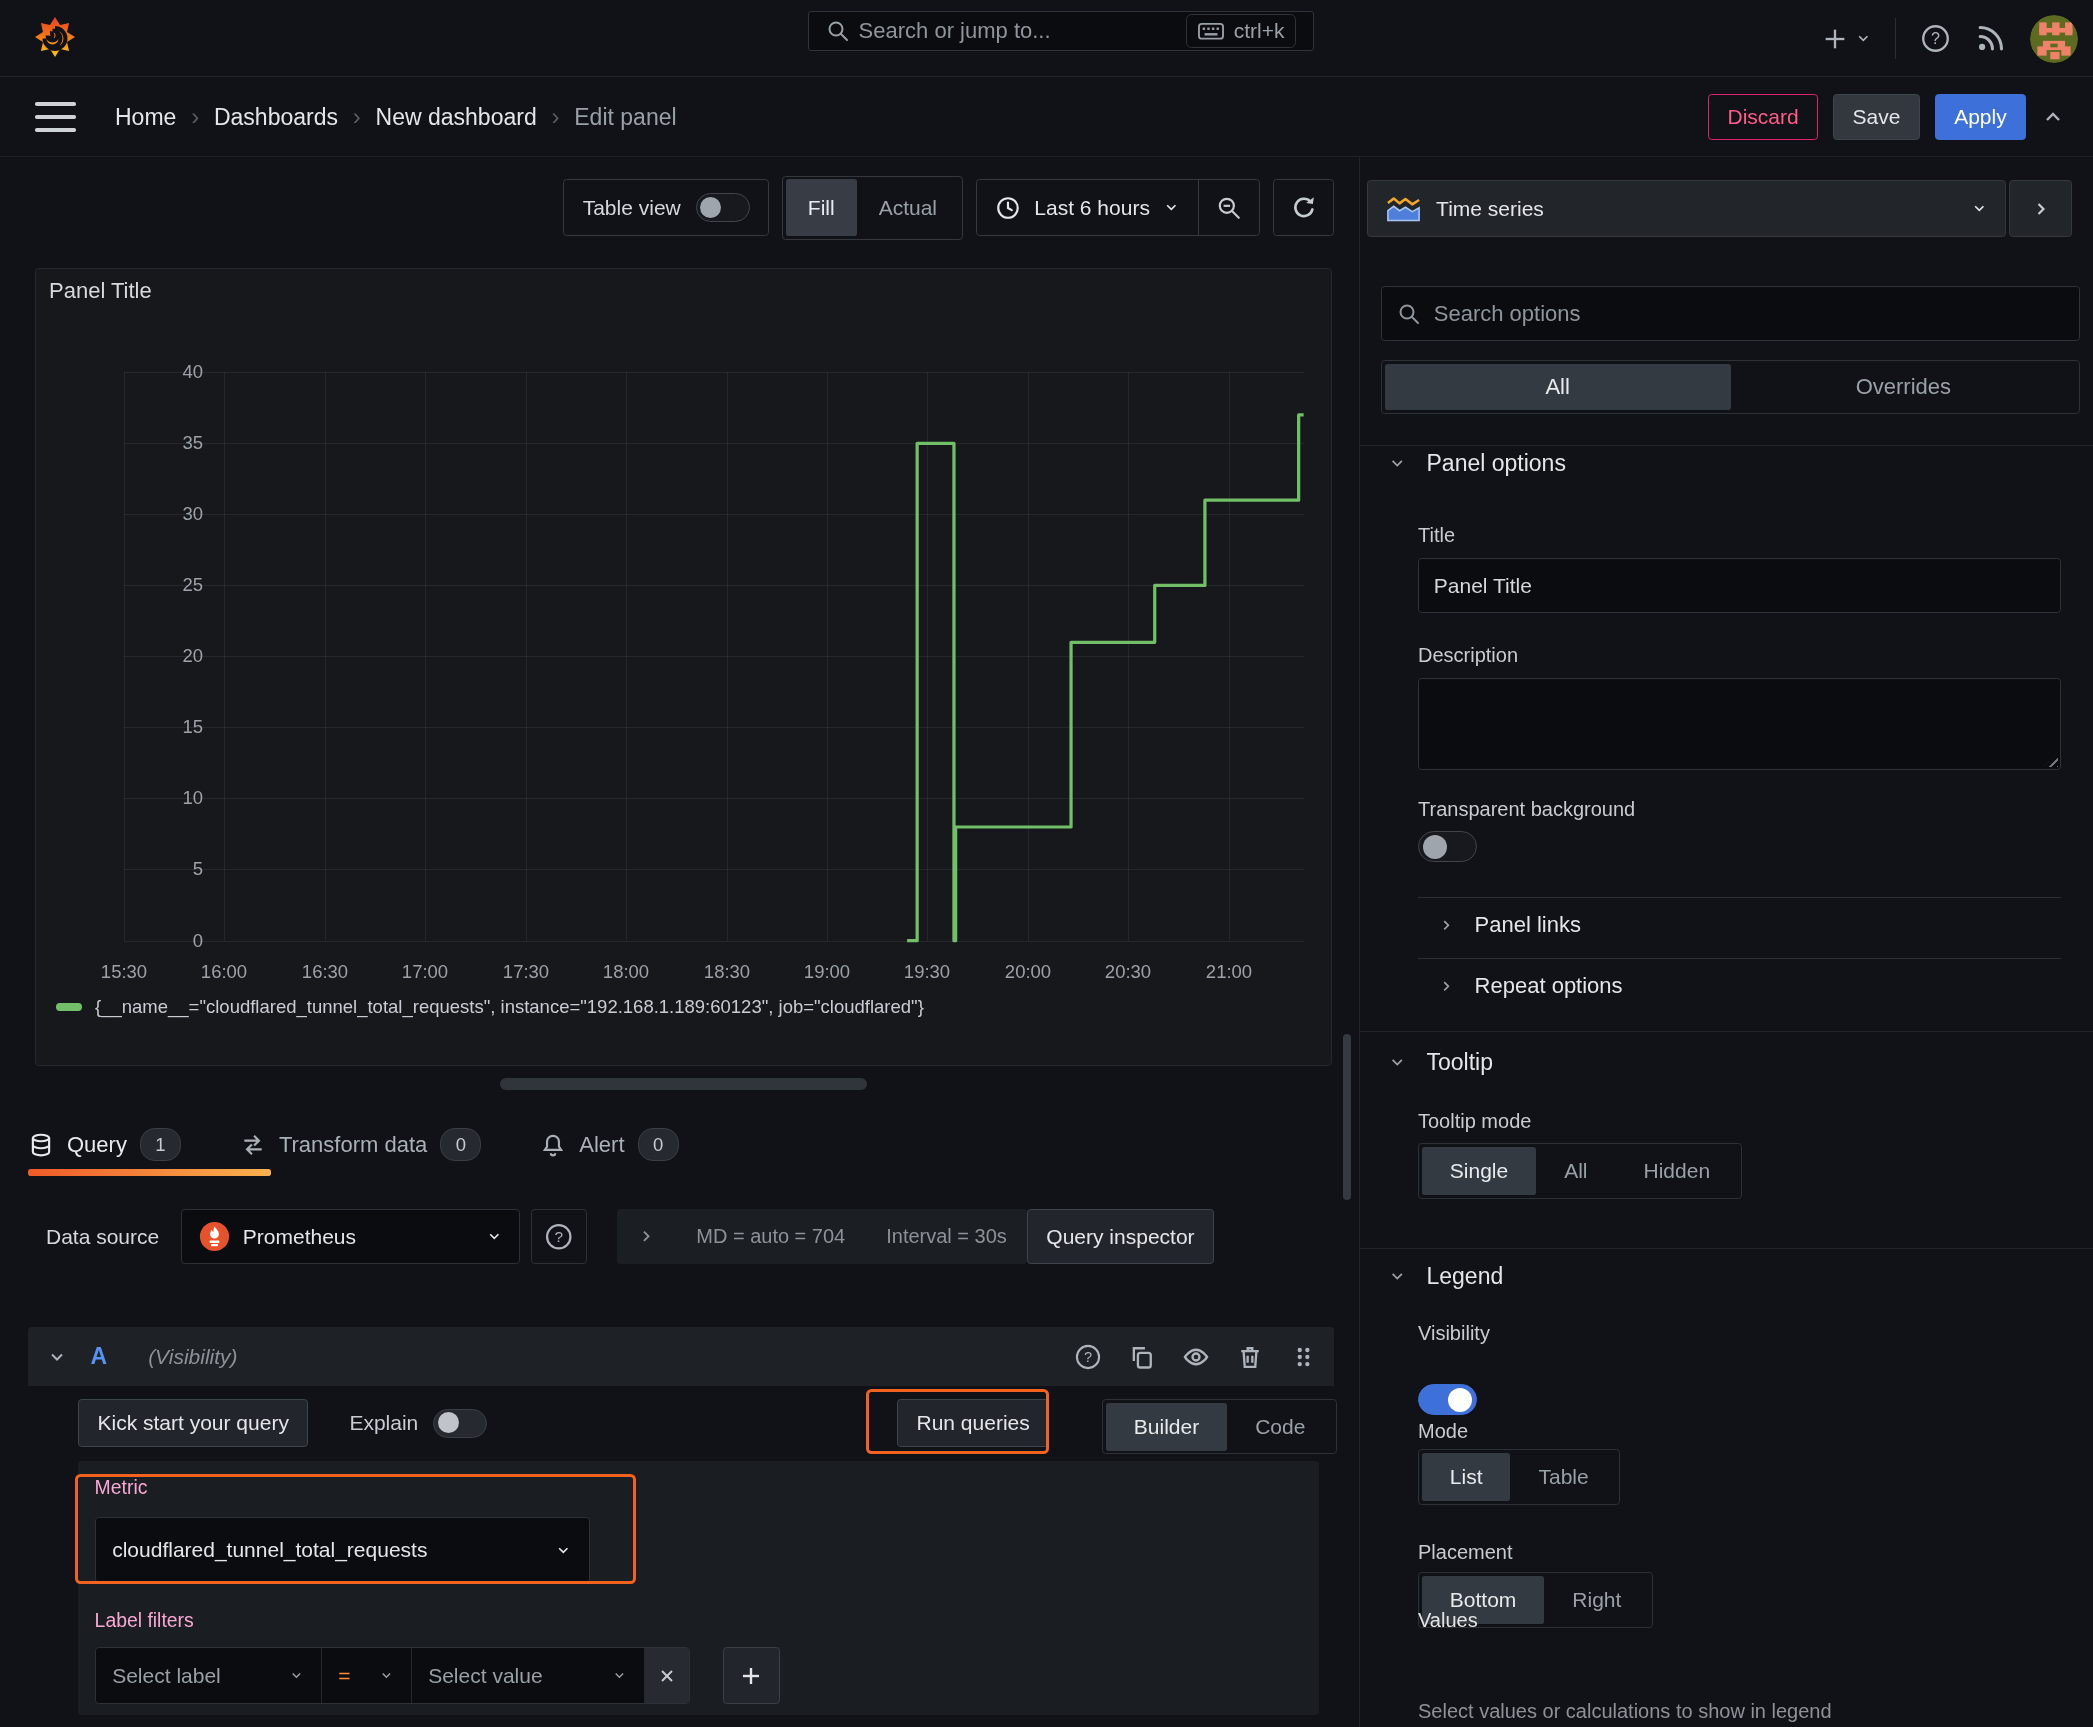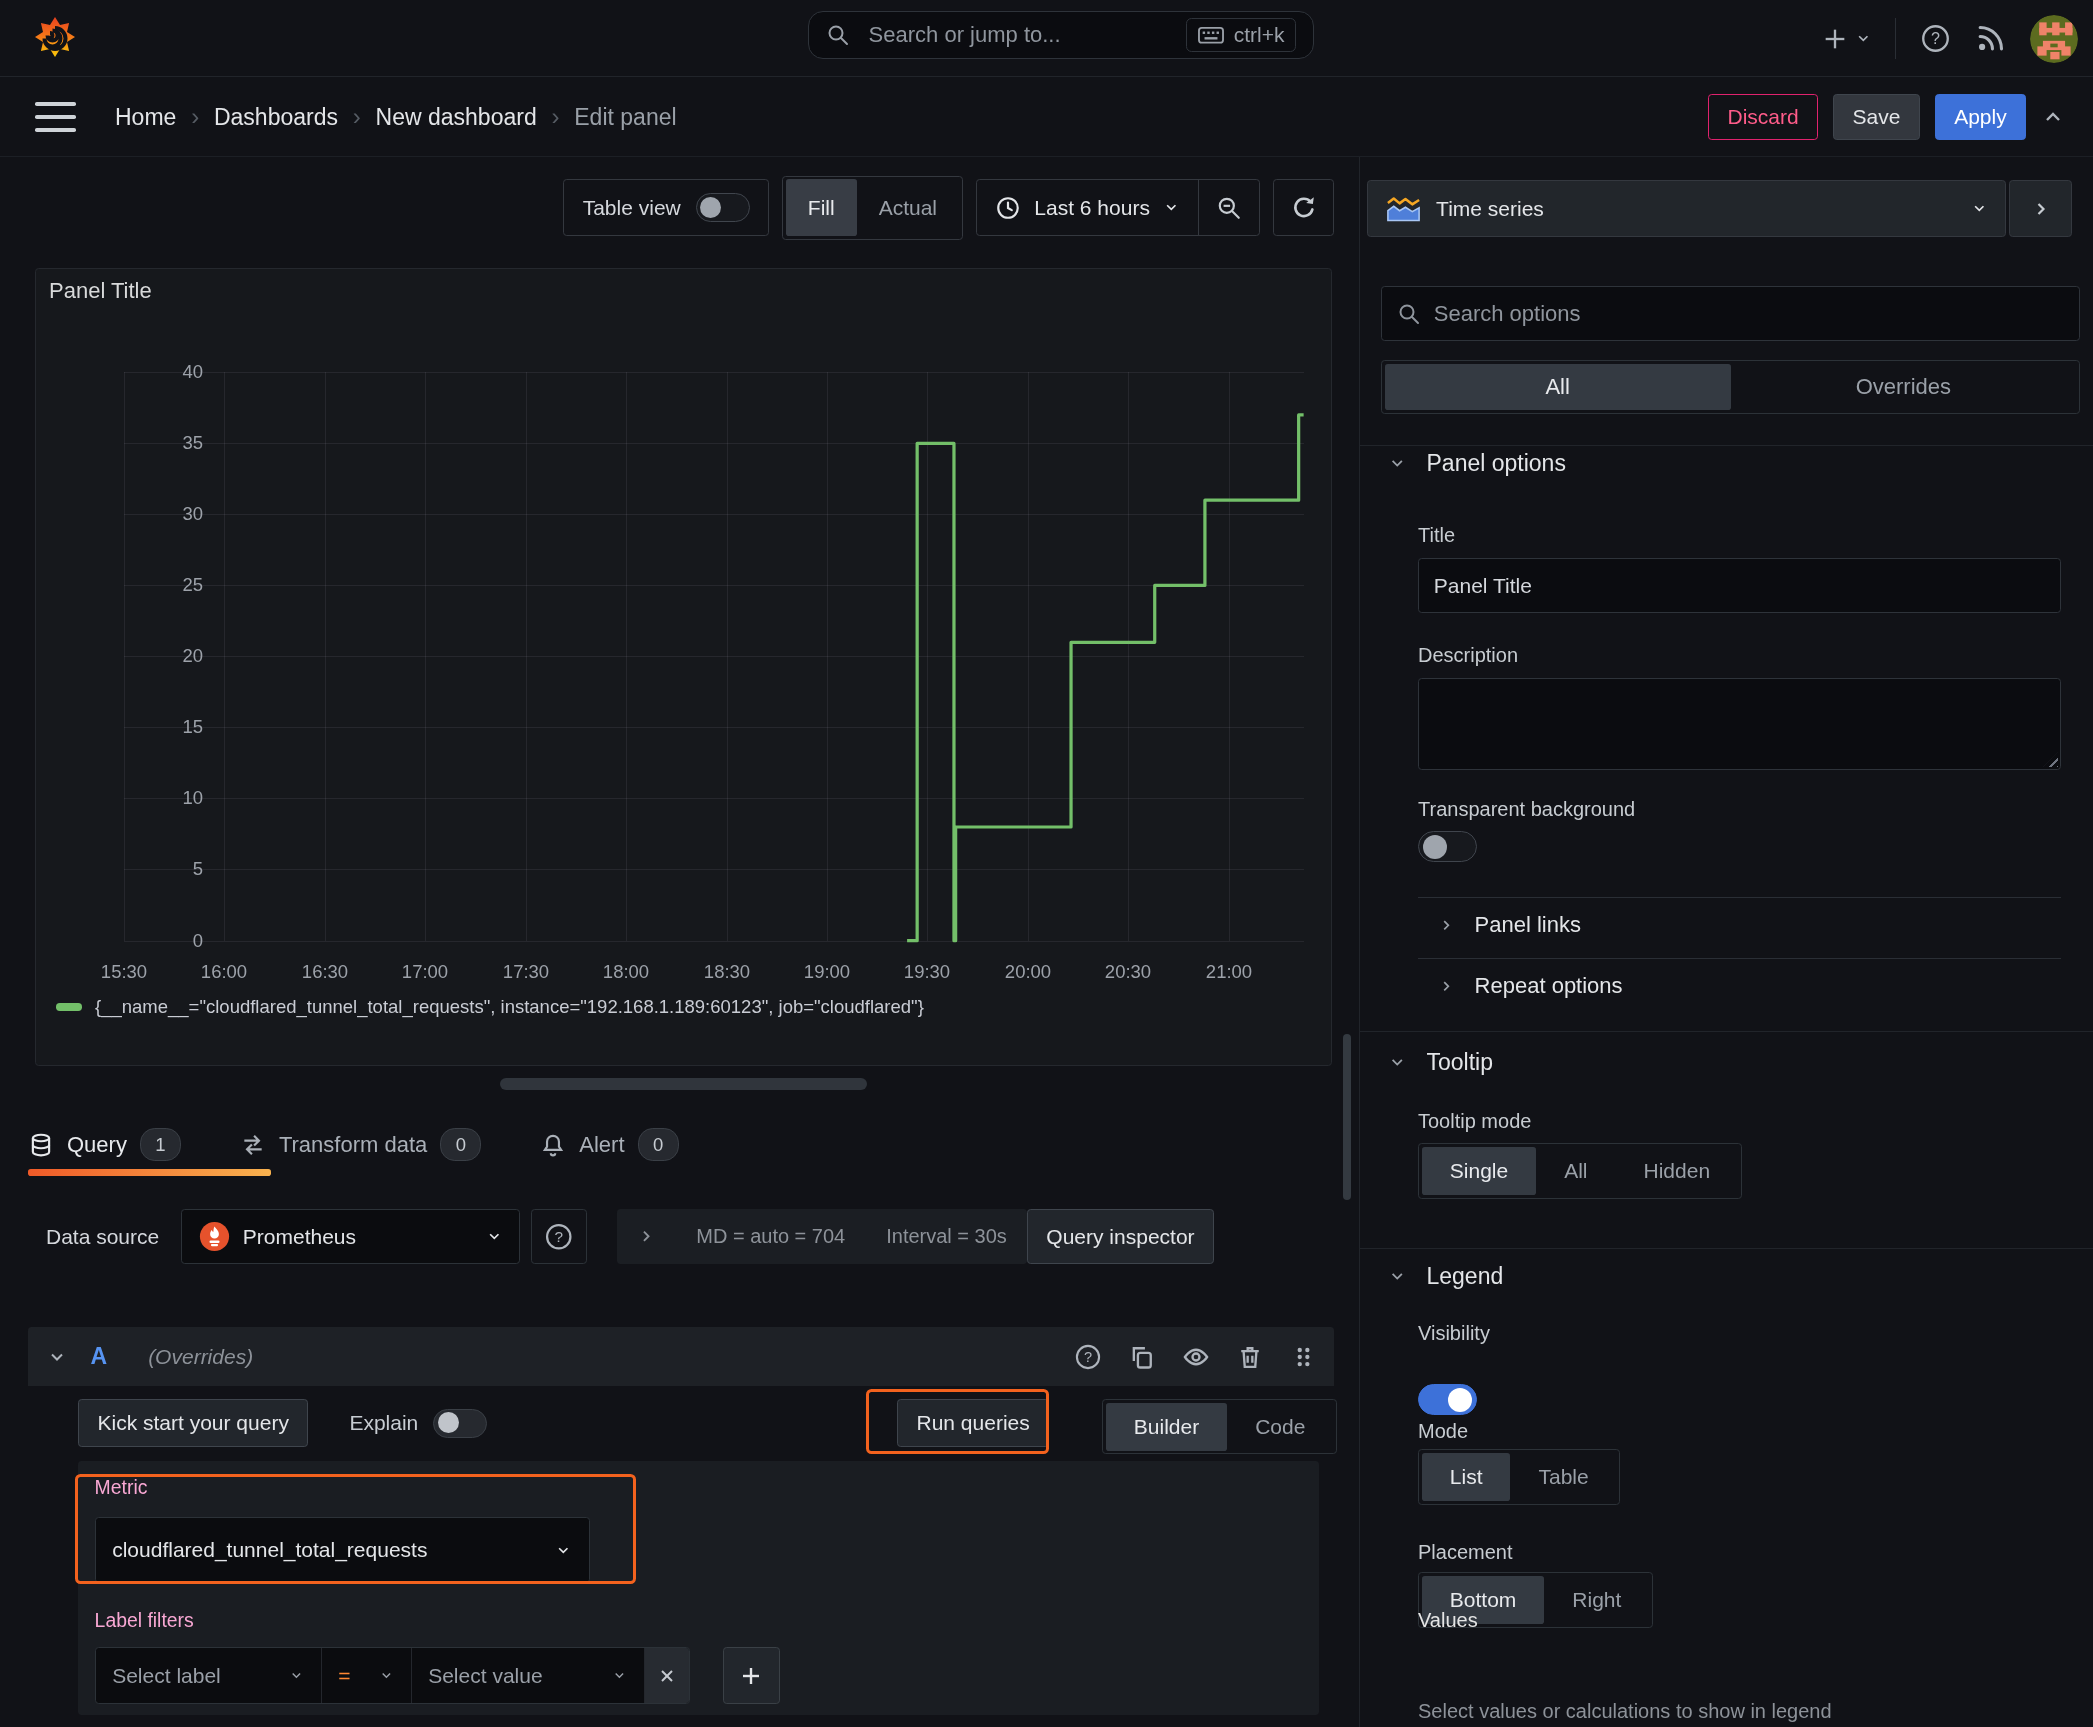--- a/index.html
+++ b/index.html
@@ -9,23 +9,23 @@
     background:#111217; color:#d5d8dd;
     position:relative;
   }
   .abs { position:absolute; }
   svg { display:block; }
 
   
   #topnav { position:absolute; left:0; top:0; width:2093px; height:77px;
     background:#111217; border-bottom:0.9px solid #21242a; }
   #logo { position:absolute; left:31px; top:11px; width:48px; height:52px; }
-  #searchbox { position:absolute; left:808px; top:11px; width:506px; height:48px;
-    background:#0b0c10; border:0.9px solid #2e333a; border-radius:15px;
-    display:flex; align-items:center; padding:0 16.6px; gap:19px; color:#9aa0a8; }
+  #searchbox { position:absolute; left:808px; top:11px; width:506px; height:40px;
+    background:#0b0c10; border:0.9px solid #2e333a; border-radius:3px;
+    display:flex; align-items:center; padding:0 16.6px; gap:9px; color:#9aa0a8; }
   #searchbox .ph { font-size:22px; flex:1; color:#8f959d; }
   .kbd-hint { display:flex; align-items:center; gap:9.2px; font-size:21px; color:#9aa0a8;
     border:0.9px solid #2e333a; border-radius:5.5px; padding:3.7px 11px; }
   #nav-right { position:absolute; right:14.8px; top:0; height:77px; display:flex; align-items:center; gap:24px; color:#aeb4bc; }
   .navbtn { display:flex; align-items:center; gap:5.5px; cursor:pointer; color:#aeb4bc; }
   .vdiv { width:0.9px; height:41px; background:#2a2e35; }
   #avatar { width:48px; height:48px; border-radius:50%; overflow:hidden; }
 
   
   #subnav { position:absolute; left:0; top:78px; width:2093px; height:79px;
@@ -432,21 +432,21 @@
     <span>Interval = 30s</span>
   </div>
   <div class="btn" id="query-inspector" style="background:#22262c;">Query inspector</div>
 </div>
 
 <div id="qheader">
   <svg width="20" height="20" viewBox="0 0 24 24" style="color:#aeb4bc;">
       <polyline points="6,9 12,15 18,9" fill="none" stroke="currentColor" stroke-width="2.4"></polyline>
     </svg>
   <span class="refid">A</span>
-  <span class="dshint">(Overrides)</span>
+  <span class="dshint">(Visibility)</span>
   <div id="qheader-icons">
     <span class="iconbtn">
         <svg width="28" height="28" viewBox="0 0 24 24">
           <circle cx="12" cy="12" r="9.5" fill="none" stroke="currentColor" stroke-width="1.8"></circle>
           <text x="12" y="16.5" text-anchor="middle" font-size="12.5" fill="currentColor" font-family="inherit">?</text>
         </svg>
       </span>
     <span class="iconbtn">
         <svg width="28" height="28" viewBox="0 0 24 24">
           <rect x="8.5" y="8.5" width="11" height="12.5" rx="2" fill="none" stroke="currentColor" stroke-width="2"></rect>

